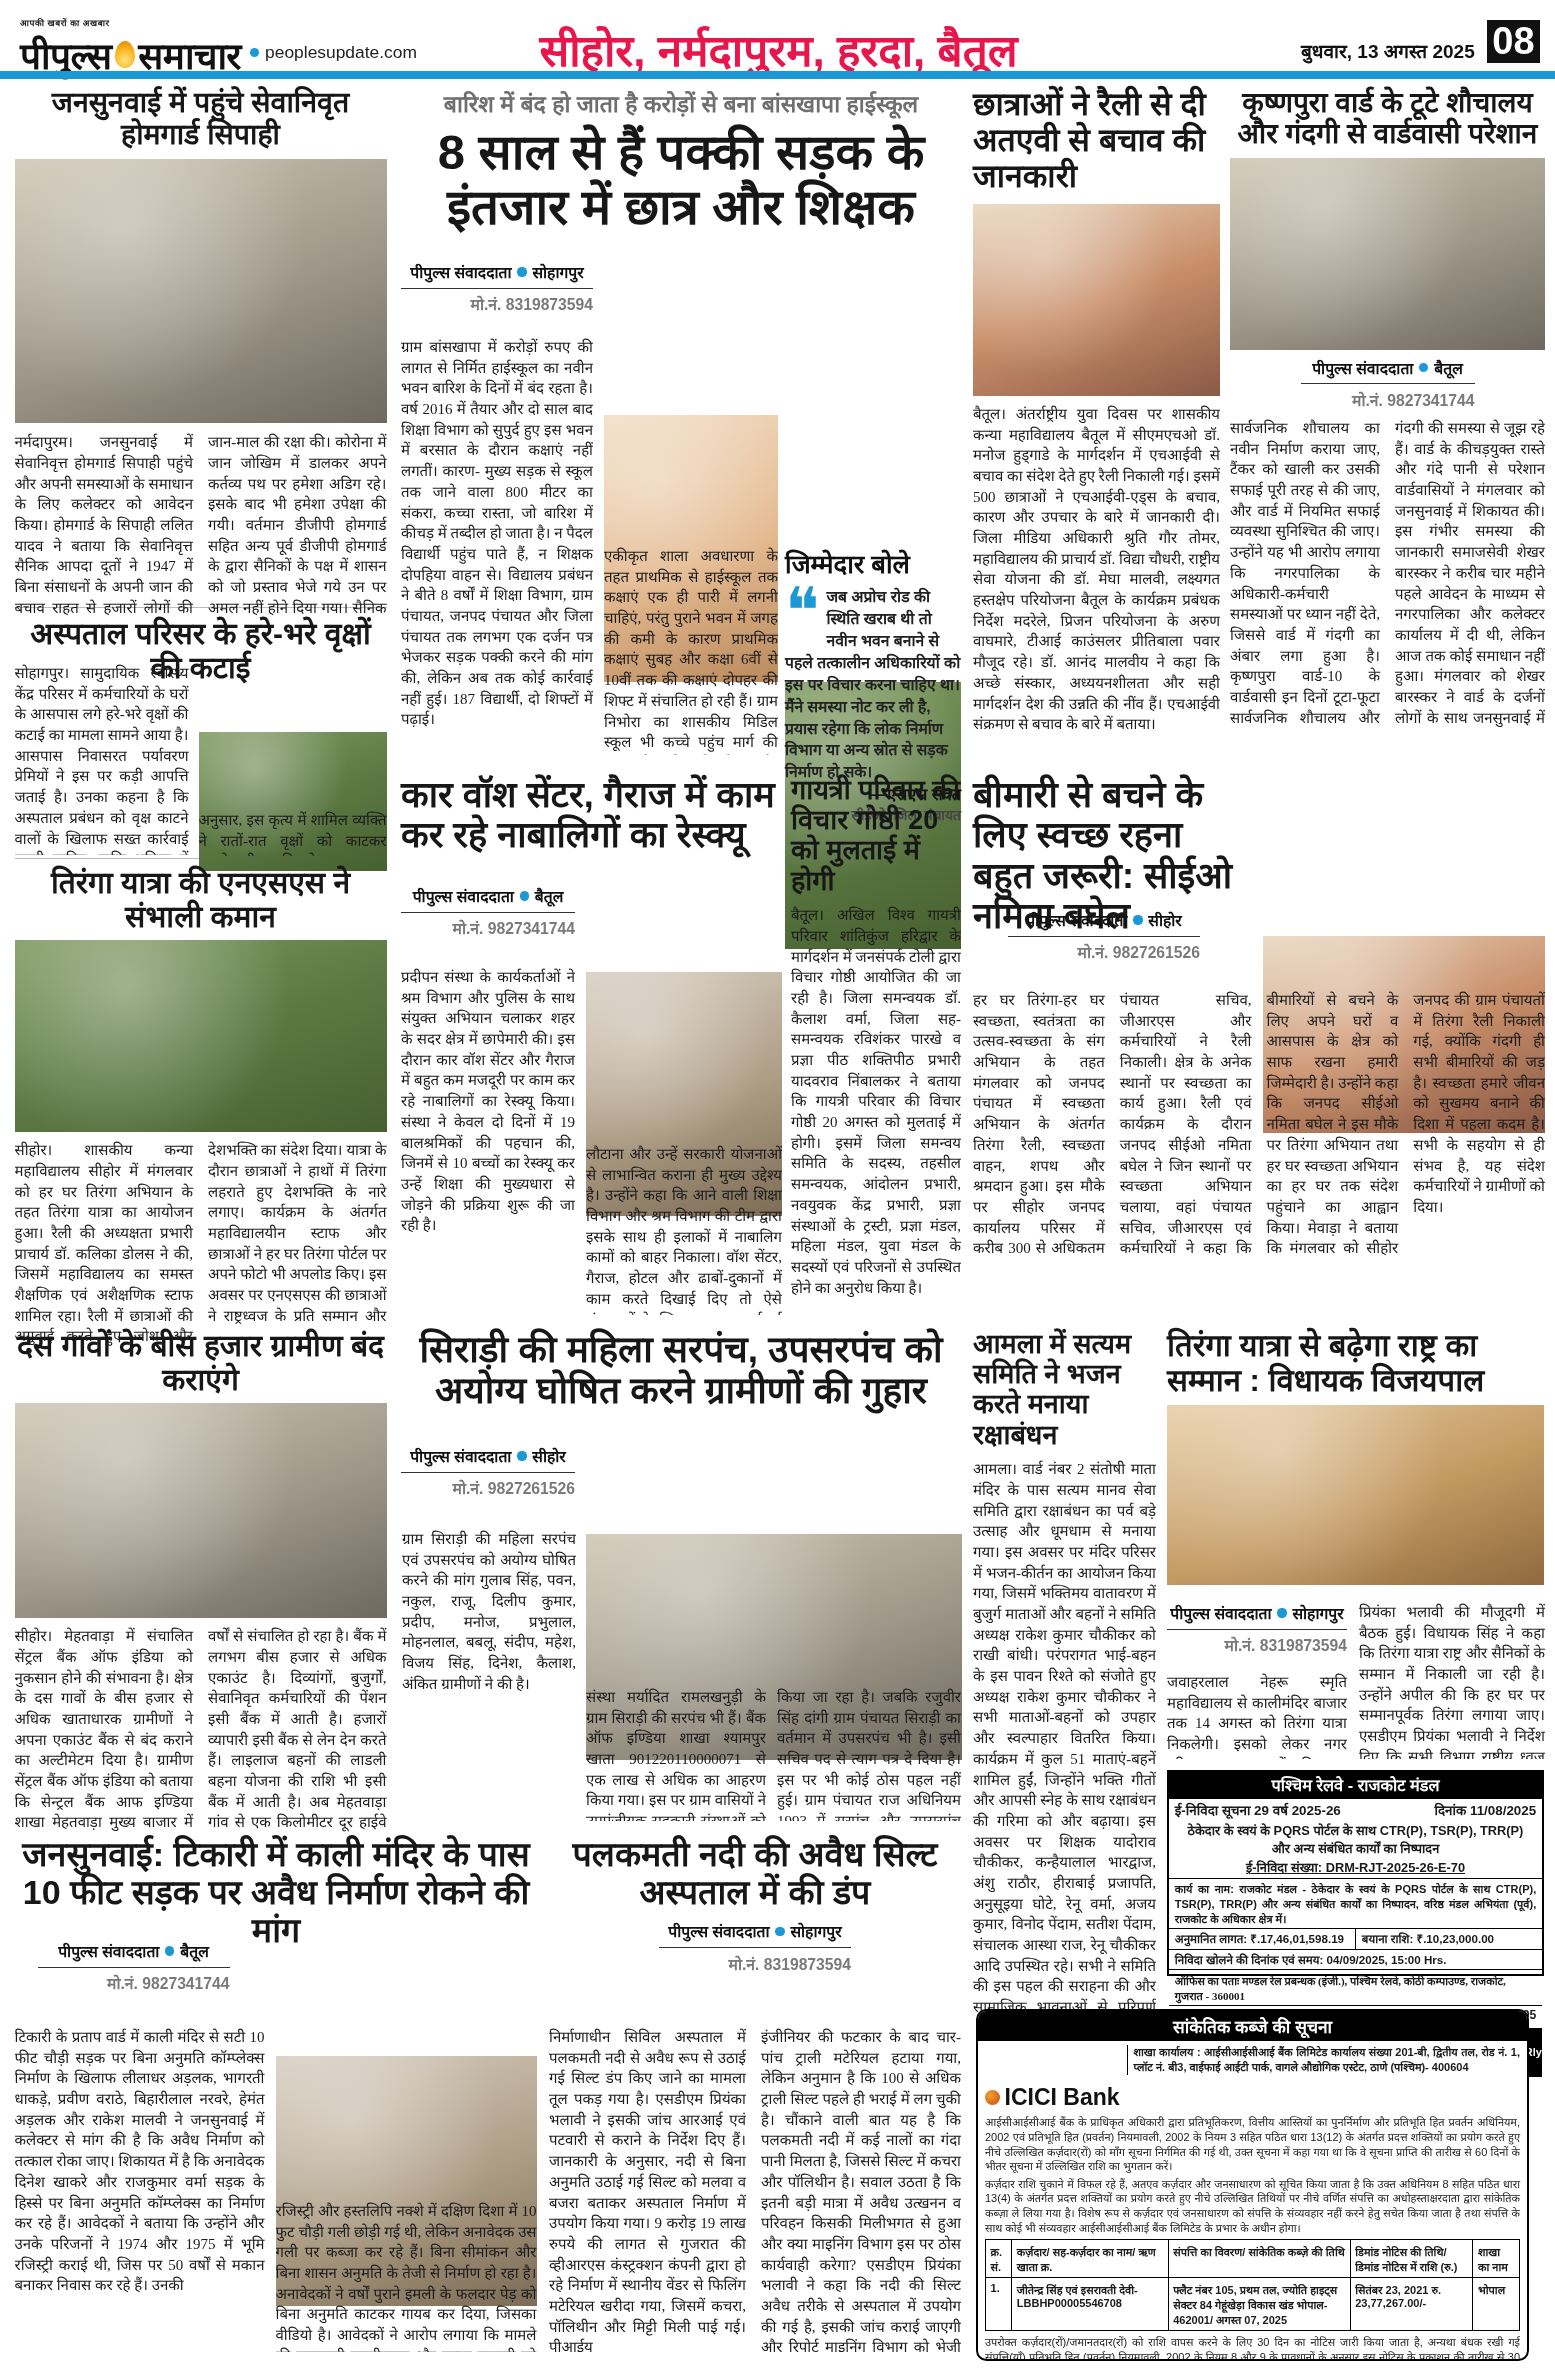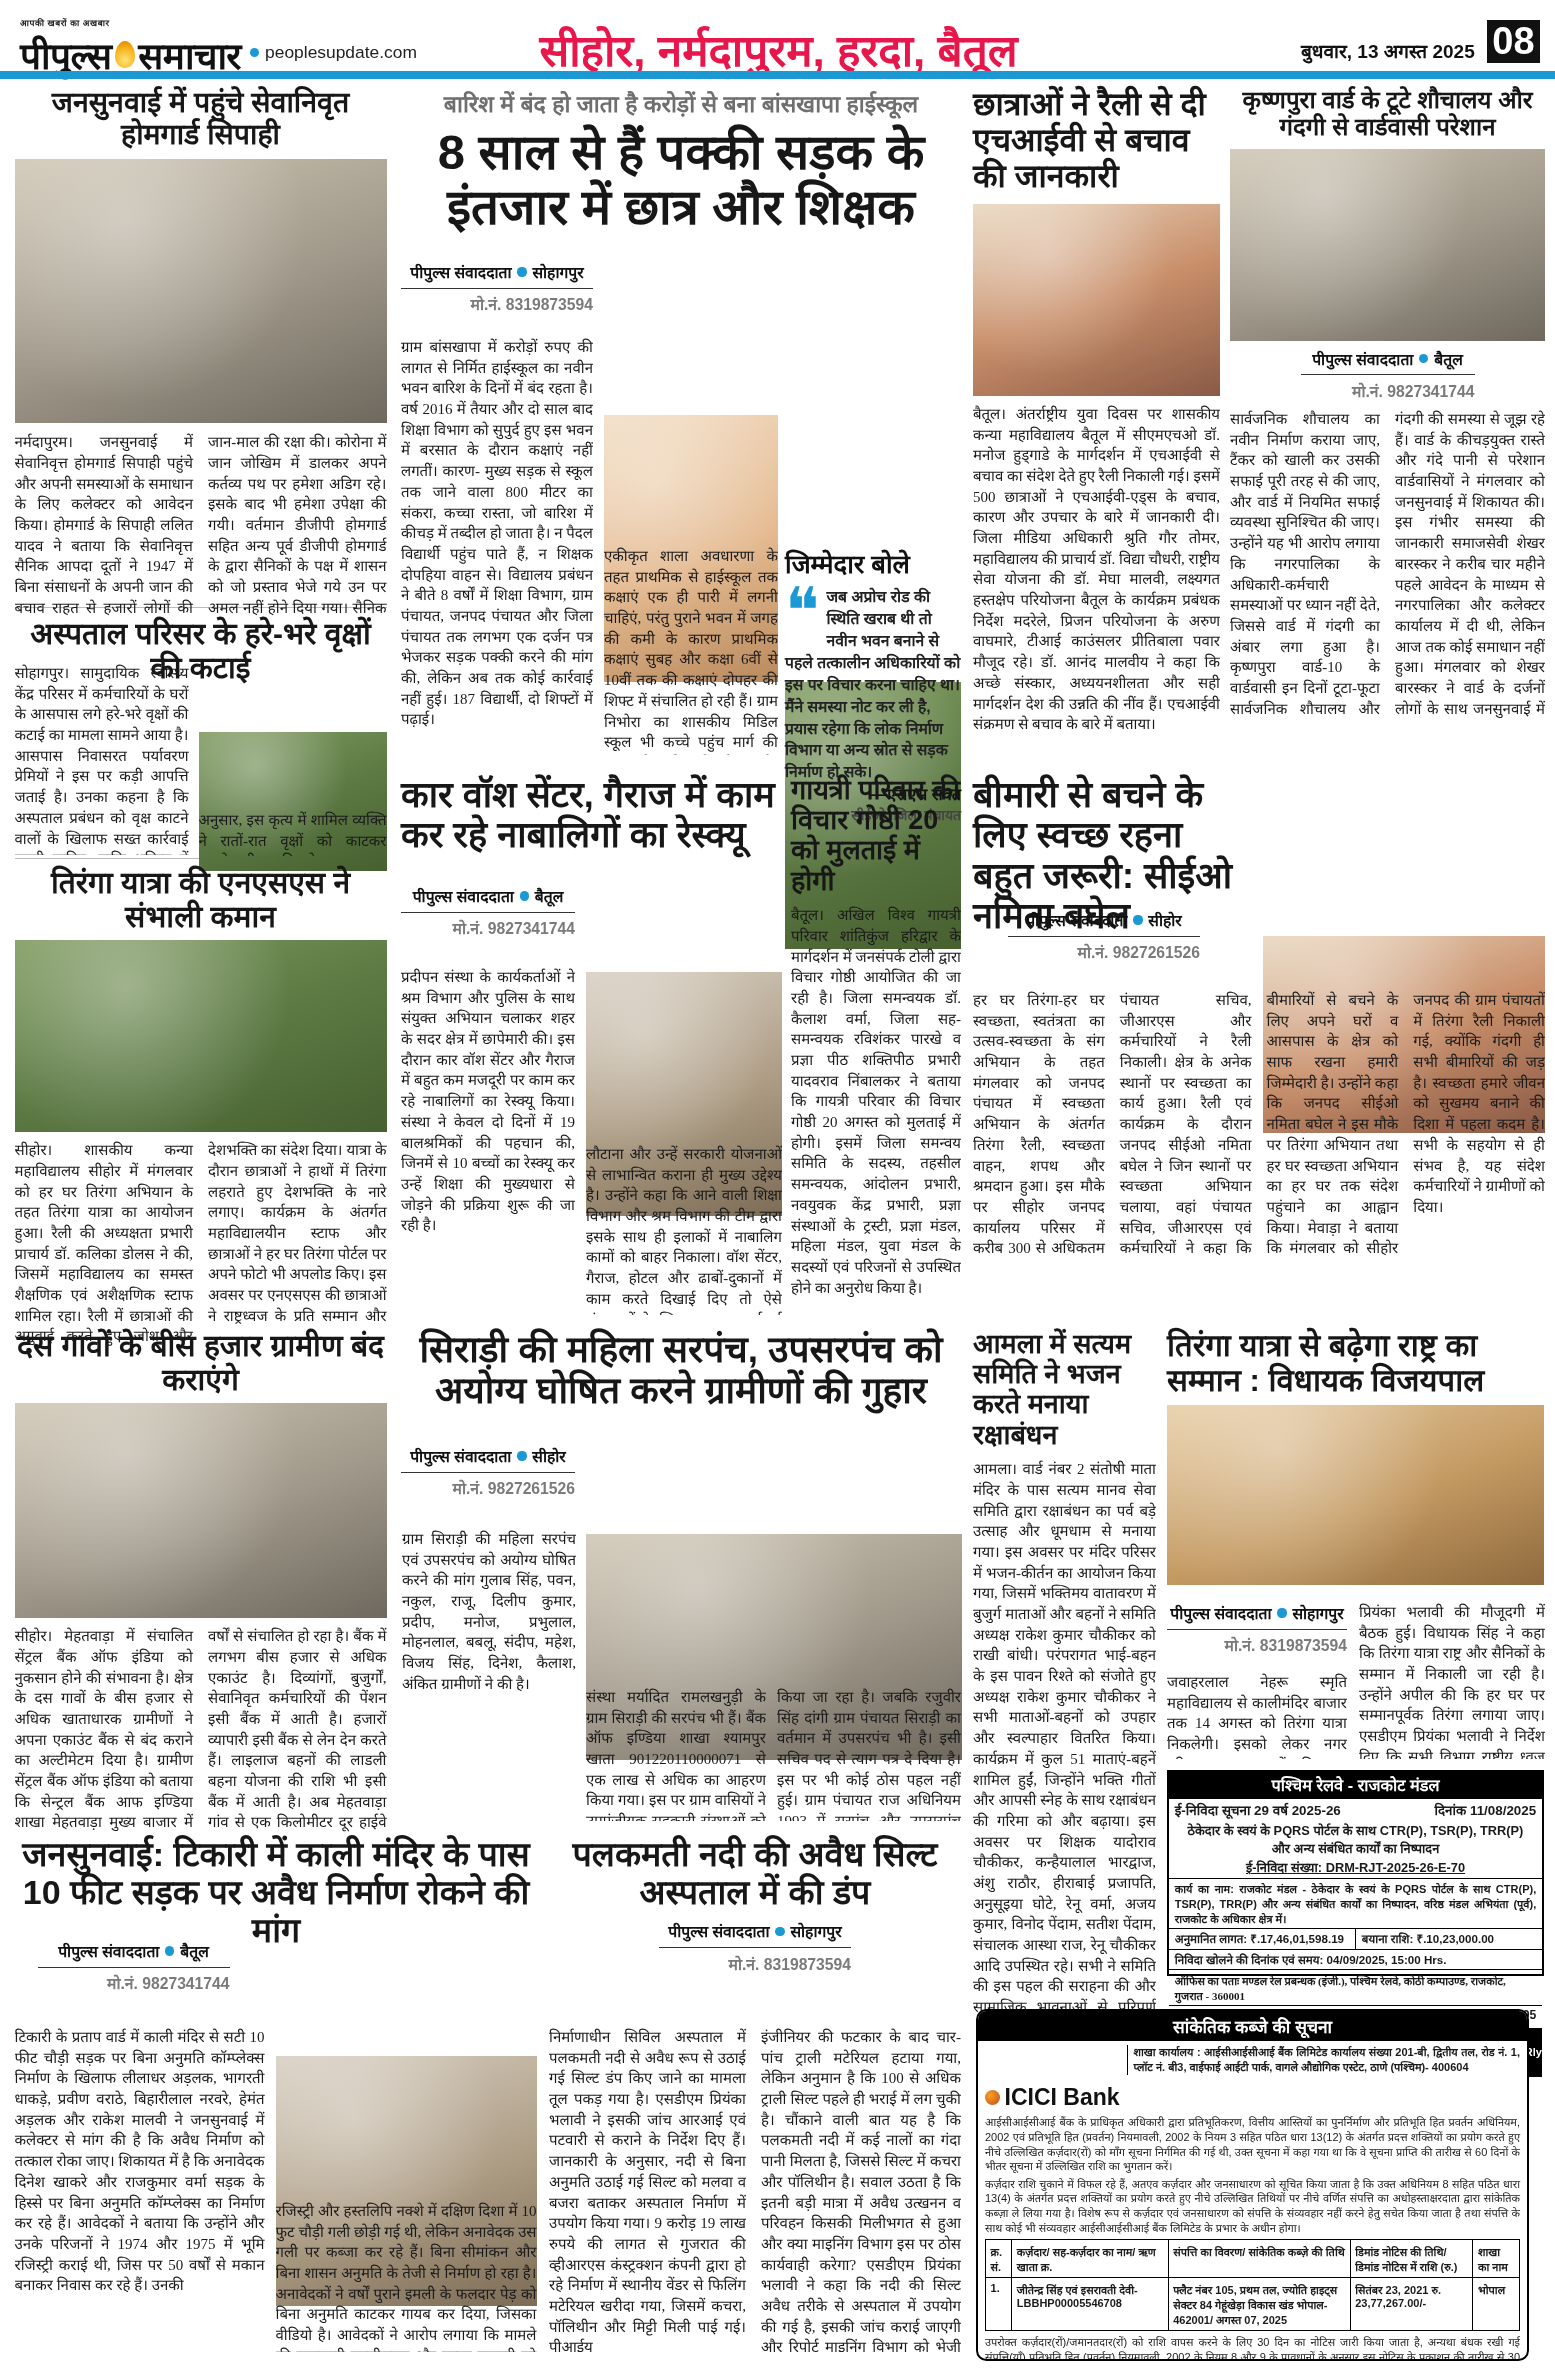--- a/index.html
+++ b/index.html
@@ -102,27 +102,27 @@
     <div style="margin-top:4.6px;">
       <span class="qmark">❝</span>
       <span class="quote-text">जब अप्रोच रोड की स्थिति खराब थी तो नवीन भवन बनाने से पहले तत्कालीन अधिकारियों को इस पर विचार करना चाहिए था। मैंने समस्या नोट कर ली है, प्रयास रहेगा कि लोक निर्माण विभाग या अन्य स्रोत से सड़क निर्माण हो सके।</span>
     </div>
     <div class="quote-author">—एसएस रावत</div>
     <div class="quote-desig">सीईओ, जिला पंचायत</div>
   </div>
 </section>
 
 <section class="abs" style="left:973px;top:87px;width:247px;height:668px;">
-  <div class="headline" style="font-size:32px;text-align:left;">छात्राओं ने रैली से दी एचआईवी से बचाव की जानकारी</div>
+  <div class="headline" style="font-size:32px;text-align:left;">छात्राओं ने रैली से दी अतएवी से बचाव की जानकारी</div>
   <div class="photo ph-rally" style="width:247px;height:192px;margin-top:9.3px;"></div>
   <div class="body-txt" style="margin-top:8.1px;height:343px;overflow:hidden;">बैतूल। अंतर्राष्ट्रीय युवा दिवस पर शासकीय कन्या महाविद्यालय बैतूल में सीएमएचओ डॉ. मनोज हुड्गाडे के मार्गदर्शन में एचआईवी से बचाव का संदेश देते हुए रैली निकाली गई। इसमें 500 छात्राओं ने एचआईवी-एड्स के बचाव, कारण और उपचार के बारे में जानकारी दी। जिला मीडिया अधिकारी श्रुति गौर तोमर, महाविद्यालय की प्राचार्य डॉ. विद्या चौधरी, राष्ट्रीय सेवा योजना की डॉ. मेघा मालवी, लक्ष्यगत हस्तक्षेप परियोजना बैतूल के कार्यक्रम प्रबंधक निर्देश मदरेले, प्रिजन परियोजना के अरुण वाघमारे, टीआई काउंसलर प्रीतिबाला पवार मौजूद रहे। डॉ. आनंद मालवीय ने कहा कि अच्छे संस्कार, अध्ययनशीलता और सही मार्गदर्शन देश की उन्नति की नींव हैं। एचआईवी संक्रमण से बचाव के बारे में बताया।</div>
 </section>
 
 <section class="abs" style="left:1230px;top:87px;width:315px;height:668px;">
-  <div class="headline" style="font-size:24px;">कृष्णपुरा वार्ड के टूटे शौचालय और गंदगी से वार्डवासी परेशान</div>
+  <div class="headline" style="font-size:28px;">कृष्णपुरा वार्ड के टूटे शौचालय और गंदगी से वार्डवासी परेशान</div>
   <div class="photo ph-crowd" style="width:315px;height:192px;margin-top:8.1px;"></div>
   <div class="byline" style="width:174px;margin:7px auto 0;">
     <div class="l1">
       <span>पीपुल्स संवाददाता</span>
       <span class="bluedot"></span>
       <span>बैतूल</span>
     </div>
     <div class="l2">मो.नं. 9827341744</div>
   </div>
   <div class="body-txt cols2" style="margin-top:7px;height:314px;overflow:hidden;">सार्वजनिक शौचालय का नवीन निर्माण कराया जाए, टैंकर को खाली कर उसकी सफाई पूरी तरह से की जाए, और वार्ड में नियमित सफाई व्यवस्था सुनिश्चित की जाए। उन्होंने यह भी आरोप लगाया कि नगरपालिका के अधिकारी-कर्मचारी समस्याओं पर ध्यान नहीं देते, जिससे वार्ड में गंदगी का अंबार लगा हुआ है। कृष्णपुरा वार्ड-10 के वार्डवासी इन दिनों टूटा-फूटा सार्वजनिक शौचालय और गंदगी की समस्या से जूझ रहे हैं। वार्ड के कीचड़युक्त रास्ते और गंदे पानी से परेशान वार्डवासियों ने मंगलवार को जनसुनवाई में शिकायत की। इस गंभीर समस्या की जानकारी समाजसेवी शेखर बारस्कर ने करीब चार महीने पहले आवेदन के माध्यम से नगरपालिका और कलेक्टर कार्यालय में दी थी, लेकिन आज तक कोई समाधान नहीं हुआ। मंगलवार को शेखर बारस्कर ने वार्ड के दर्जनों लोगों के साथ जनसुनवाई में पहुंचकर समस्या रखी। उन्होंने जनसुनवाई में यह मुद्दा भी उठाया कि वार्ड की कई स्ट्रीट लाइटें महीनों से बंद हैं, जिससे अंधेरे में लोगों को असुविधा होती है। उन्होंने सभी समस्याओं का शीघ्र निराकरण करने की मांग की। जनसुनवाई में उपस्थित वार्डवासी भी अपनी परेशानियों को लेकर मुखर रहे और नगरपालिका से तुरंत कार्रवाई की उम्मीद जताई।</div>

